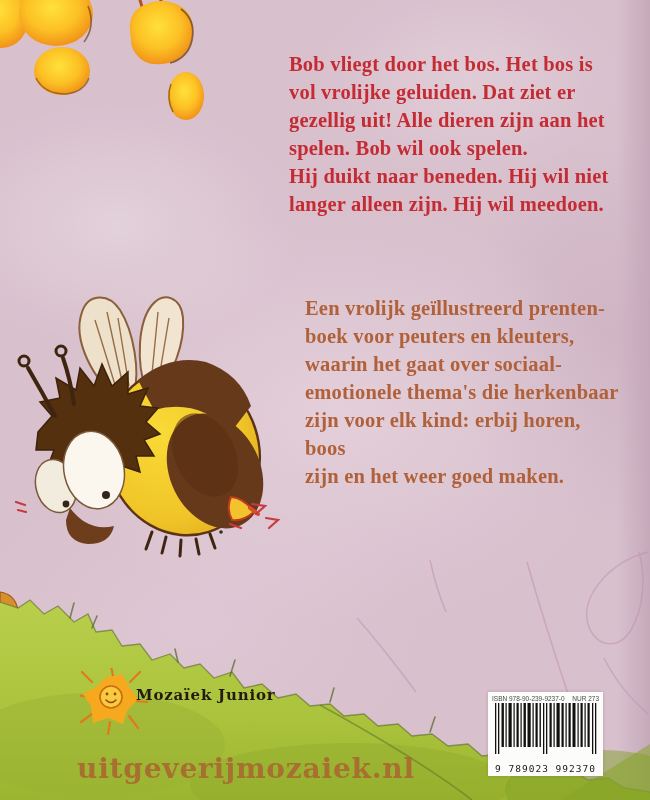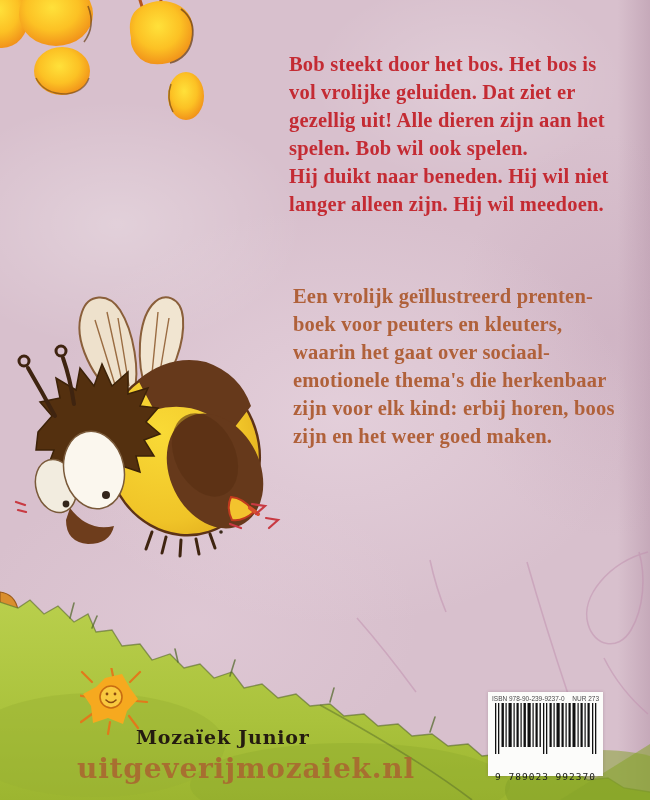--- a/index.html
+++ b/index.html
@@ -18,44 +18,44 @@
   .illus{position:absolute;left:0;top:0;width:650px;height:800px;}
   .text-col{
     position:absolute;left:289px;top:22px;width:352px;
     font-weight:700;font-size:20.5px;line-height:28px;
     white-space:pre-line;letter-spacing:.2px;
   }
   .para{white-space:pre-line;}
   .p1,.p2{color:#c42b33;}
   .p1{margin:0 0 32px 0;}
   .p2{margin:0 0 26px 0;}
-  .p3{color:#b0613a;margin:4px;}
+  .p3{color:#b0613a;margin:16px;}
   .imprint-name{
     position:absolute;left:136px;top:686px;
-    font-family:"DejaVu Serif", serif;font-weight:700;font-size:19px;
-    color:#241b10;letter-spacing:.8px;margin-top:40px;
+    font-family:"DejaVu Serif", serif;font-weight:700;font-size:15px;
+    color:#241b10;letter-spacing:.8px;
   }
   .website{
     position:absolute;left:77px;top:752px;
     font-family:"DejaVu Serif", serif;font-weight:600;font-size:28px;
     color:#a96a30;opacity:.92;letter-spacing:.8px;
   }
   .barcode-box{
     position:absolute;left:488px;top:692px;width:115px;height:84px;
     background:#fcfcfa;box-shadow:0 0 3px rgba(90,60,80,.25);
     box-sizing:border-box;padding:3px 4px 2px 4px;
   }
   .barcode-head{
     display:flex;justify-content:space-between;
     font-family:"Liberation Sans", sans-serif;font-size:6.5px;color:#4a4a4a;
     line-height:8px;white-space:nowrap;overflow:hidden;
   }
   .barcode-digits{
     font-family:"DejaVu Sans Mono", monospace;font-size:9.5px;color:#1a1a1a;
-    text-align:center;letter-spacing:1px;line-height:11px;margin-top:12px;
+    text-align:center;letter-spacing:1px;line-height:11px;margin-top:4px;
   }
   .sun-logo{position:absolute;left:80px;top:668px;width:68px;height:68px;}
 </style>
 </head>
 <body>
 
 <div class="cover">
 
   <svg class="illus" viewBox="0 0 650 800" aria-hidden="true">
     <defs>
@@ -164,21 +164,21 @@
       </g>
       <ellipse cx="95" cy="745" rx="130" ry="52" fill="#98b232" opacity=".45"></ellipse>
       <ellipse cx="350" cy="785" rx="160" ry="42" fill="#8ea92c" opacity=".4"></ellipse>
       <ellipse cx="600" cy="790" rx="95" ry="40" fill="#82a028" opacity=".5"></ellipse>
       <path d="M320,705 Q420,760 472,800" fill="none" stroke="#5a6e2a" stroke-width="1.6" opacity=".5"></path>
       <path d="M560,800 L650,744 L650,800 Z" fill="#86a42a" opacity=".55"></path>
     </g>
   </svg>
 
   <div class="text-col">
-    <p class="para p1">Bob steekt door het bos. Het bos is
+    <p class="para p1">Bob vliegt door het bos. Het bos is
 vol vrolijke geluiden. Dat ziet er
 gezellig uit! Alle dieren zijn aan het
 spelen. Bob wil ook spelen.
 Hij duikt naar beneden. Hij wil niet
 langer alleen zijn. Hij wil meedoen.</p>
     <p class="para p3">Een vrolijk geïllustreerd prenten-
 boek voor peuters en kleuters,
 waarin het gaat over sociaal-
 emotionele thema's die herkenbaar
 zijn voor elk kind: erbij horen, boos

